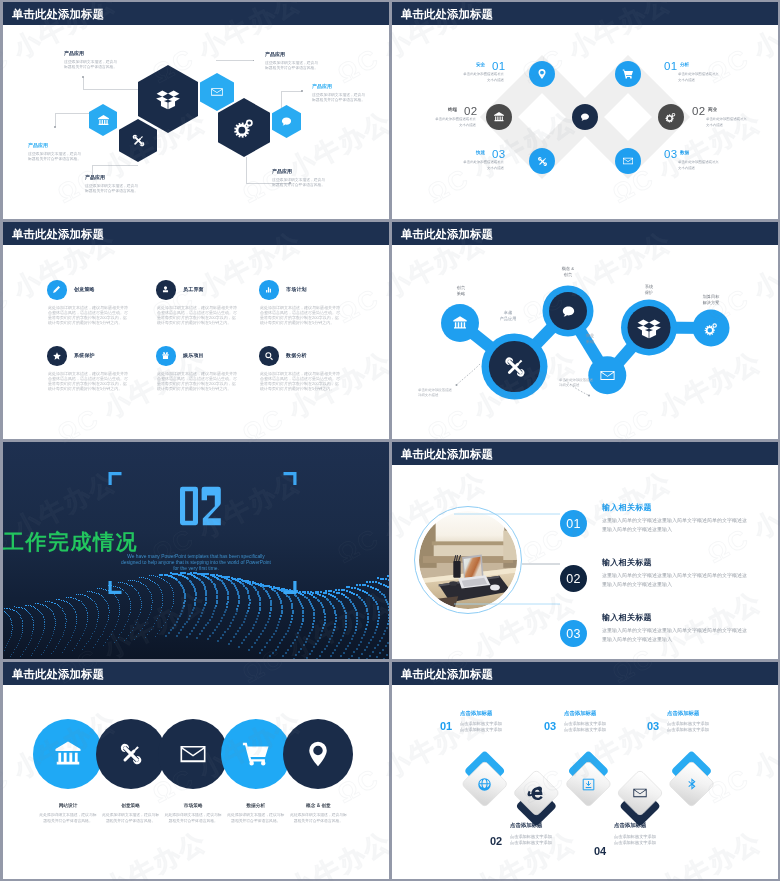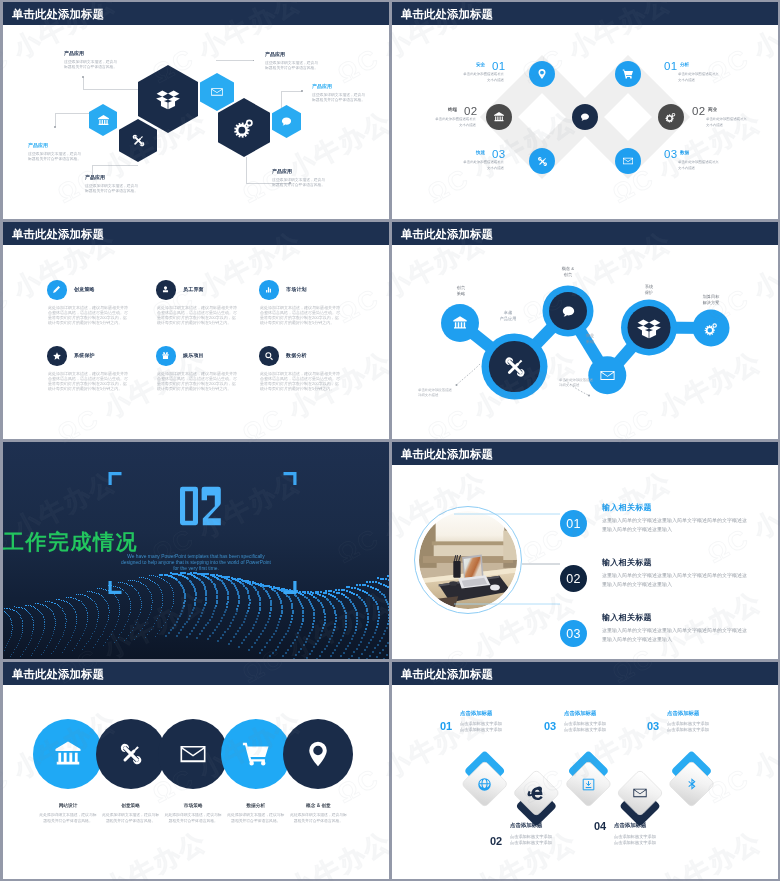--- a/index.html
+++ b/index.html
@@ -633,21 +633,21 @@
     <div class="num d" style="left:98px;top:173px;">02</div>
     <div class="ttl d" style="left:118px;top:160px;">点击添加标题</div>
     <div class="txt" style="left:118px;top:172px;">点击添加标题文字添加
 点击添加标题文字添加</div>
 
     <div class="num" style="left:152px;top:58px;">03</div>
     <div class="ttl" style="left:172px;top:48px;">点击添加标题</div>
     <div class="txt" style="left:172px;top:59px;">点击添加标题文字添加
 点击添加标题文字添加</div>
 
-    <div class="num d" style="left:202px;top:158px;">04</div>
+    <div class="num d" style="left:202px;top:183px;">04</div>
     <div class="ttl d" style="left:222px;top:160px;">点击添加标题</div>
     <div class="txt" style="left:222px;top:172px;">点击添加标题文字添加
 点击添加标题文字添加</div>
 
     <div class="num" style="left:255px;top:58px;">03</div>
     <div class="ttl" style="left:275px;top:48px;">点击添加标题</div>
     <div class="txt" style="left:275px;top:59px;">点击添加标题文字添加
 点击添加标题文字添加</div>
   </div>
 

